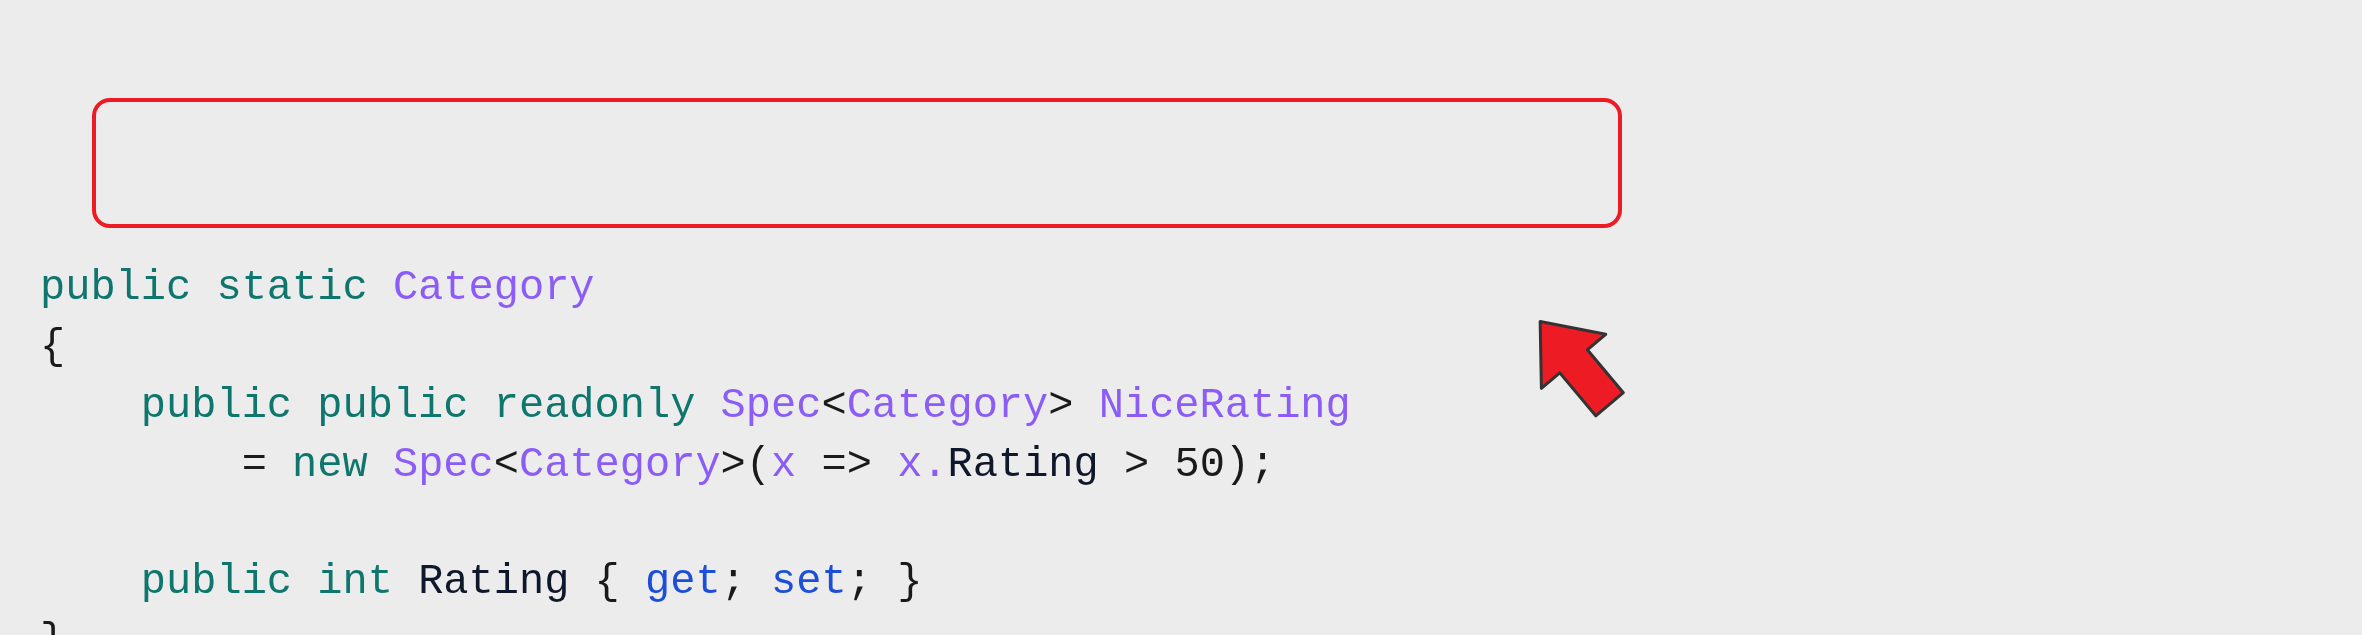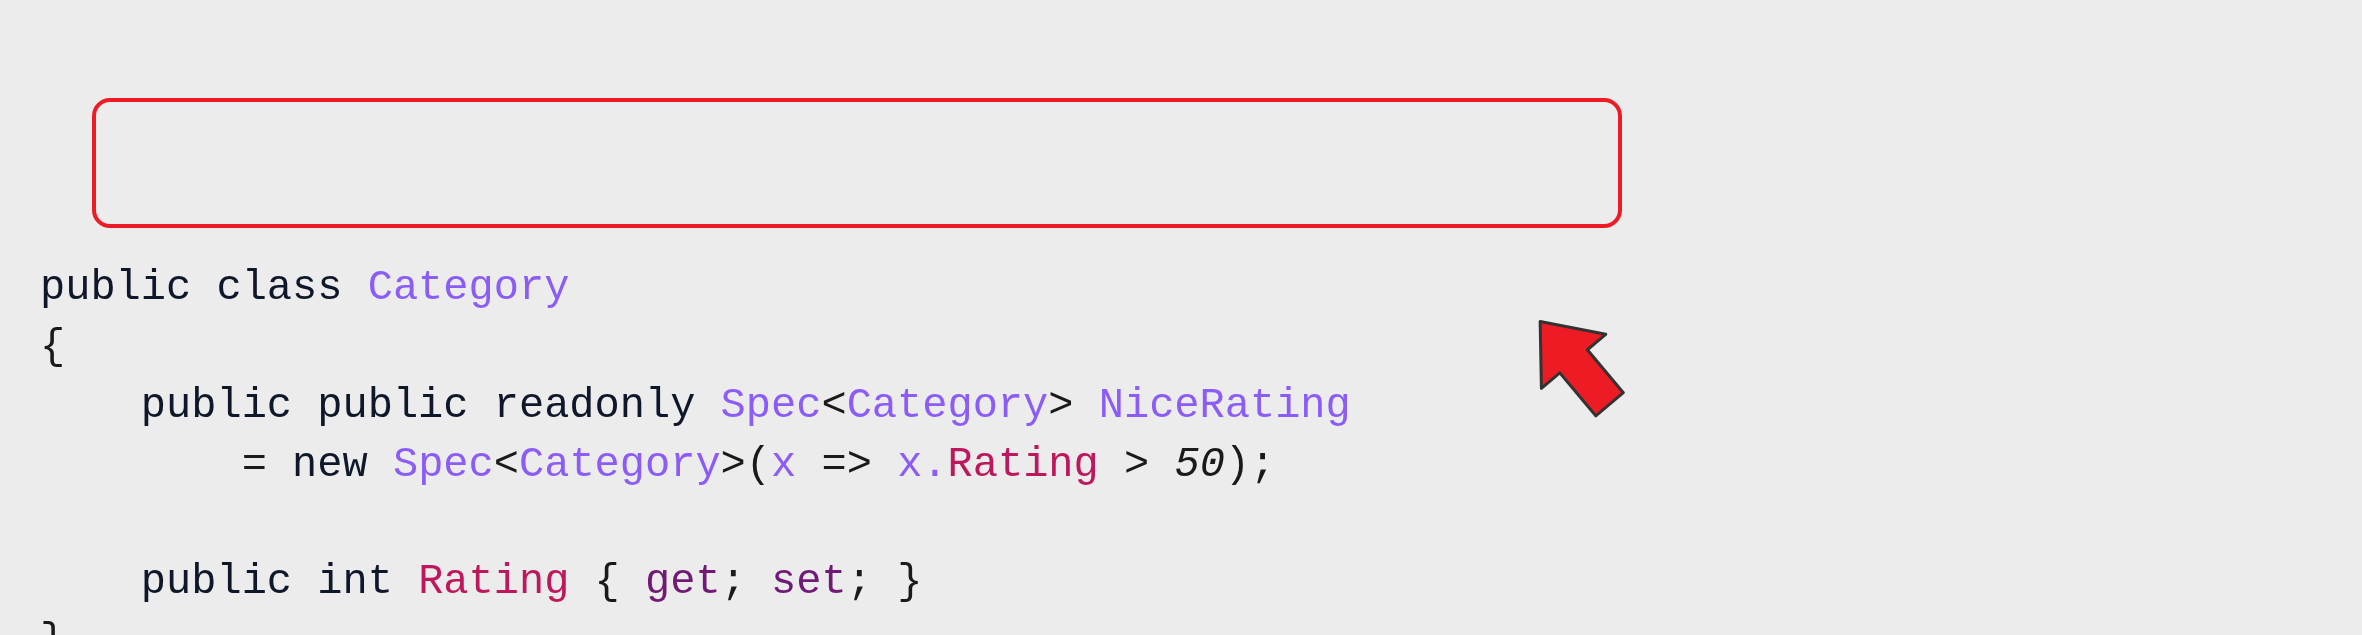--- a/index.html
+++ b/index.html
@@ -10,43 +10,43 @@
     body {
       font-family: Consolas, 'Courier New', monospace;
       background: #ececec;
       padding: 24px 40px;
       font-size: 42px;
       line-height: 1.4;
       color: #1a1a1a;
       white-space: pre;
       position: relative;
     }
-    .kw { color: #0f172a; text-align: right; }
+    .kw { color: #0f766e; text-align: right; }
     .type { color: #8b5cf6; }
-    .member { color: #be185d; font-family: Liberation Mono, monospace; }
-    .ctx { color: #701a75; }
+    .member { color: #0f172a; font-family: Liberation Mono, monospace; }
+    .ctx { color: #1d4ed8; }
     .punc { color: #1a1a1a; }
-    .num { color: #1a1a1a; font-style: italic; }
+    .num { color: #1a1a1a; }
     .highlight-box {
       position: absolute;
       border: 4px solid #ed1c24;
       border-radius: 18px;
       pointer-events: none;
     }
     .arrow {
       position: absolute;
       pointer-events: none;
     }
   </style>
 </head>
 <body>
 
 
 
-<div><span class="kw">public</span> <span class="kw">class</span> <span class="type">Category</span>
+<div><span class="kw">public</span> <span class="kw">static</span> <span class="type">Category</span>
 <span class="punc">{</span>
     <span class="kw">public</span> <span class="kw">public</span> <span class="kw">readonly</span> <span class="type">Spec</span><span class="punc">&lt;</span><span class="type">Category</span><span class="punc">&gt;</span> <span class="type">NiceRating</span>
         <span class="punc">=</span> <span class="kw">new</span> <span class="type">Spec</span><span class="punc">&lt;</span><span class="type">Category</span><span class="punc">&gt;</span><span class="punc">(</span><span class="type">x</span> <span class="punc">=&gt;</span> <span class="type">x.</span><span class="member">Rating</span> <span class="punc">&gt;</span> <span class="num">50</span><span class="punc">)</span><span class="punc">;</span>
 
     <span class="kw">public</span> <span class="kw">int</span> <span class="member">Rating</span> <span class="punc">{</span> <span class="ctx">get</span><span class="punc">;</span> <span class="ctx">set</span><span class="punc">;</span> <span class="punc">}</span>
 <span class="punc">}</span></div>
 
 <div class="highlight-box" style="top:98px;left:92px;width:1530px;height:130px;"></div>
 
 <div class="arrow" style="top:240px;left:1460px;">

